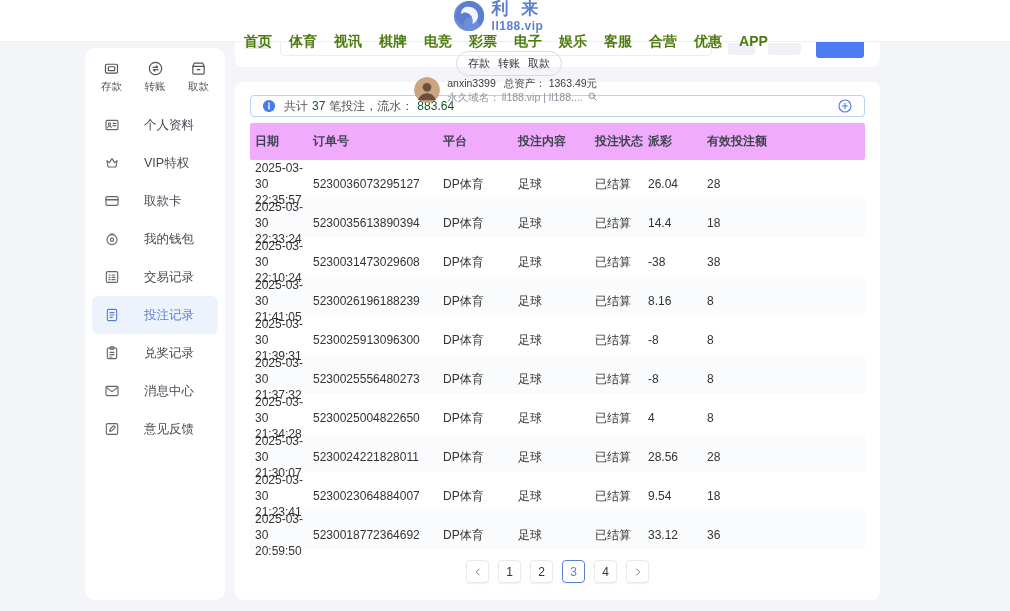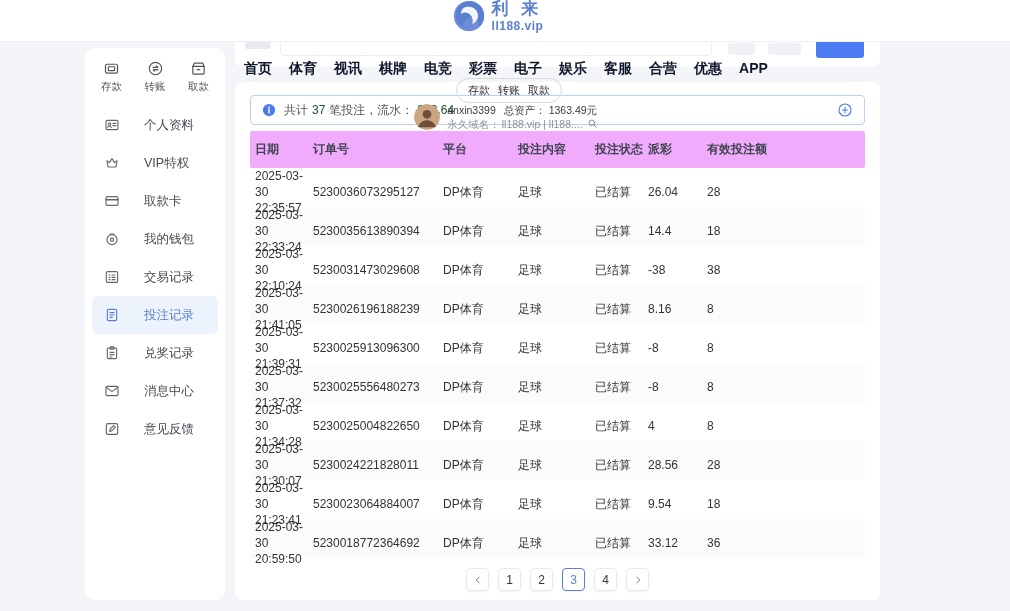--- a/index.html
+++ b/index.html
@@ -9,21 +9,21 @@
 
   
   .topbar { position:absolute; top:0; left:0; width:1010px; height:42px; background:#fff;
             border-bottom:1px solid #f0f0f2; display:flex; align-items:center;
             padding:0 60px 0 46px; z-index:5;flex-direction:column; }
   .brand { display:flex; align-items:center; gap:7px; cursor:pointer; }
   .brand-mark { width:32px; height:32px; }
   .brand-name { font-size:17px; font-weight:700; color:#5b7fd0; letter-spacing:4px; line-height:1.1; }
   .brand-domain { font-size:12px; font-weight:700; color:#5b7fd0; letter-spacing:.5px; }
   .main-nav { display:flex; gap:17px; margin-left:16px; }
-  .nav-item { font-size:14px; font-weight:600; color:#0f172a; cursor:pointer; white-space:nowrap;margin-top:27px; }
+  .nav-item { font-size:14px; font-weight:600; color:#4d7c0f; cursor:pointer; white-space:nowrap; }
   .wallet-pill { display:flex; gap:8px; margin-left:22px; border:1px solid #d9d9de; border-radius:14px;
                  padding:4px 11px; align-items:center; }
   .pill-item { font-size:11px; color:#333; cursor:pointer; white-space:nowrap; }
   .user-box { display:flex; align-items:center; gap:7px; margin-left:16px; }
   .avatar { width:26px; height:26px; border-radius:50%; overflow:hidden; flex:none; cursor:pointer; }
   .user-meta { font-size:10.5px; line-height:1.35; }
   .u-line1 { display:flex; gap:8px; color:#3a3a3a; }
   .u-line1 .uname { cursor:pointer; }
   .u-line2 { display:flex; gap:2px; color:#8d929c; align-items:center; }
   .sicon { width:11px; height:11px; color:#6a6f78; margin-left:2px; cursor:pointer; }
@@ -52,21 +52,21 @@
              border:1px solid #ececf2; border-radius:4px; background:#fff; }
   .f-ghost { position:absolute; top:9px; height:12px; background:#f0f1f6; border-radius:3px; }
   .f-ghost.g1 { left:493px; width:27px; }
   .f-ghost.g2 { left:533px; width:33px; }
   .f-submit { position:absolute; left:581px; top:0; width:48px; height:24px; border:none;
               border-radius:3px; background:#4c7bf4; cursor:pointer; }
 
   
   .records-card { position:absolute; left:235px; top:82px; width:645px; height:518px;
                   background:#fff; border-radius:8px; z-index:1; }
-  .summary-bar { margin:13px 15px 6px; height:30px; border:1px solid #bcd0f2; border-radius:4px;
+  .summary-bar { margin:13px 15px 6px; height:22px; border:1px solid #bcd0f2; border-radius:4px;
                  display:flex; align-items:center; gap:4px; padding:0 11px; font-size:12px; color:#555; }
   .summary-bar .num { color:#14532d; }
   .info { width:14px; height:14px; margin-right:4px; flex:none; }
   .expand { width:16px; height:16px; margin-left:auto; color:#4a7af0; cursor:pointer; flex:none; }
 
   .table { margin:0 15px; }
   .thead, .trow { display:grid; grid-template-columns:58px 130px 75px 77px 53px 59px 1fr;
                   padding-left:5px; align-items:center; }
   .thead { height:37px; background:#f0abfc; border-radius:2px; }
   .th { font-size:12px; font-weight:700; color:#3f4450; }

